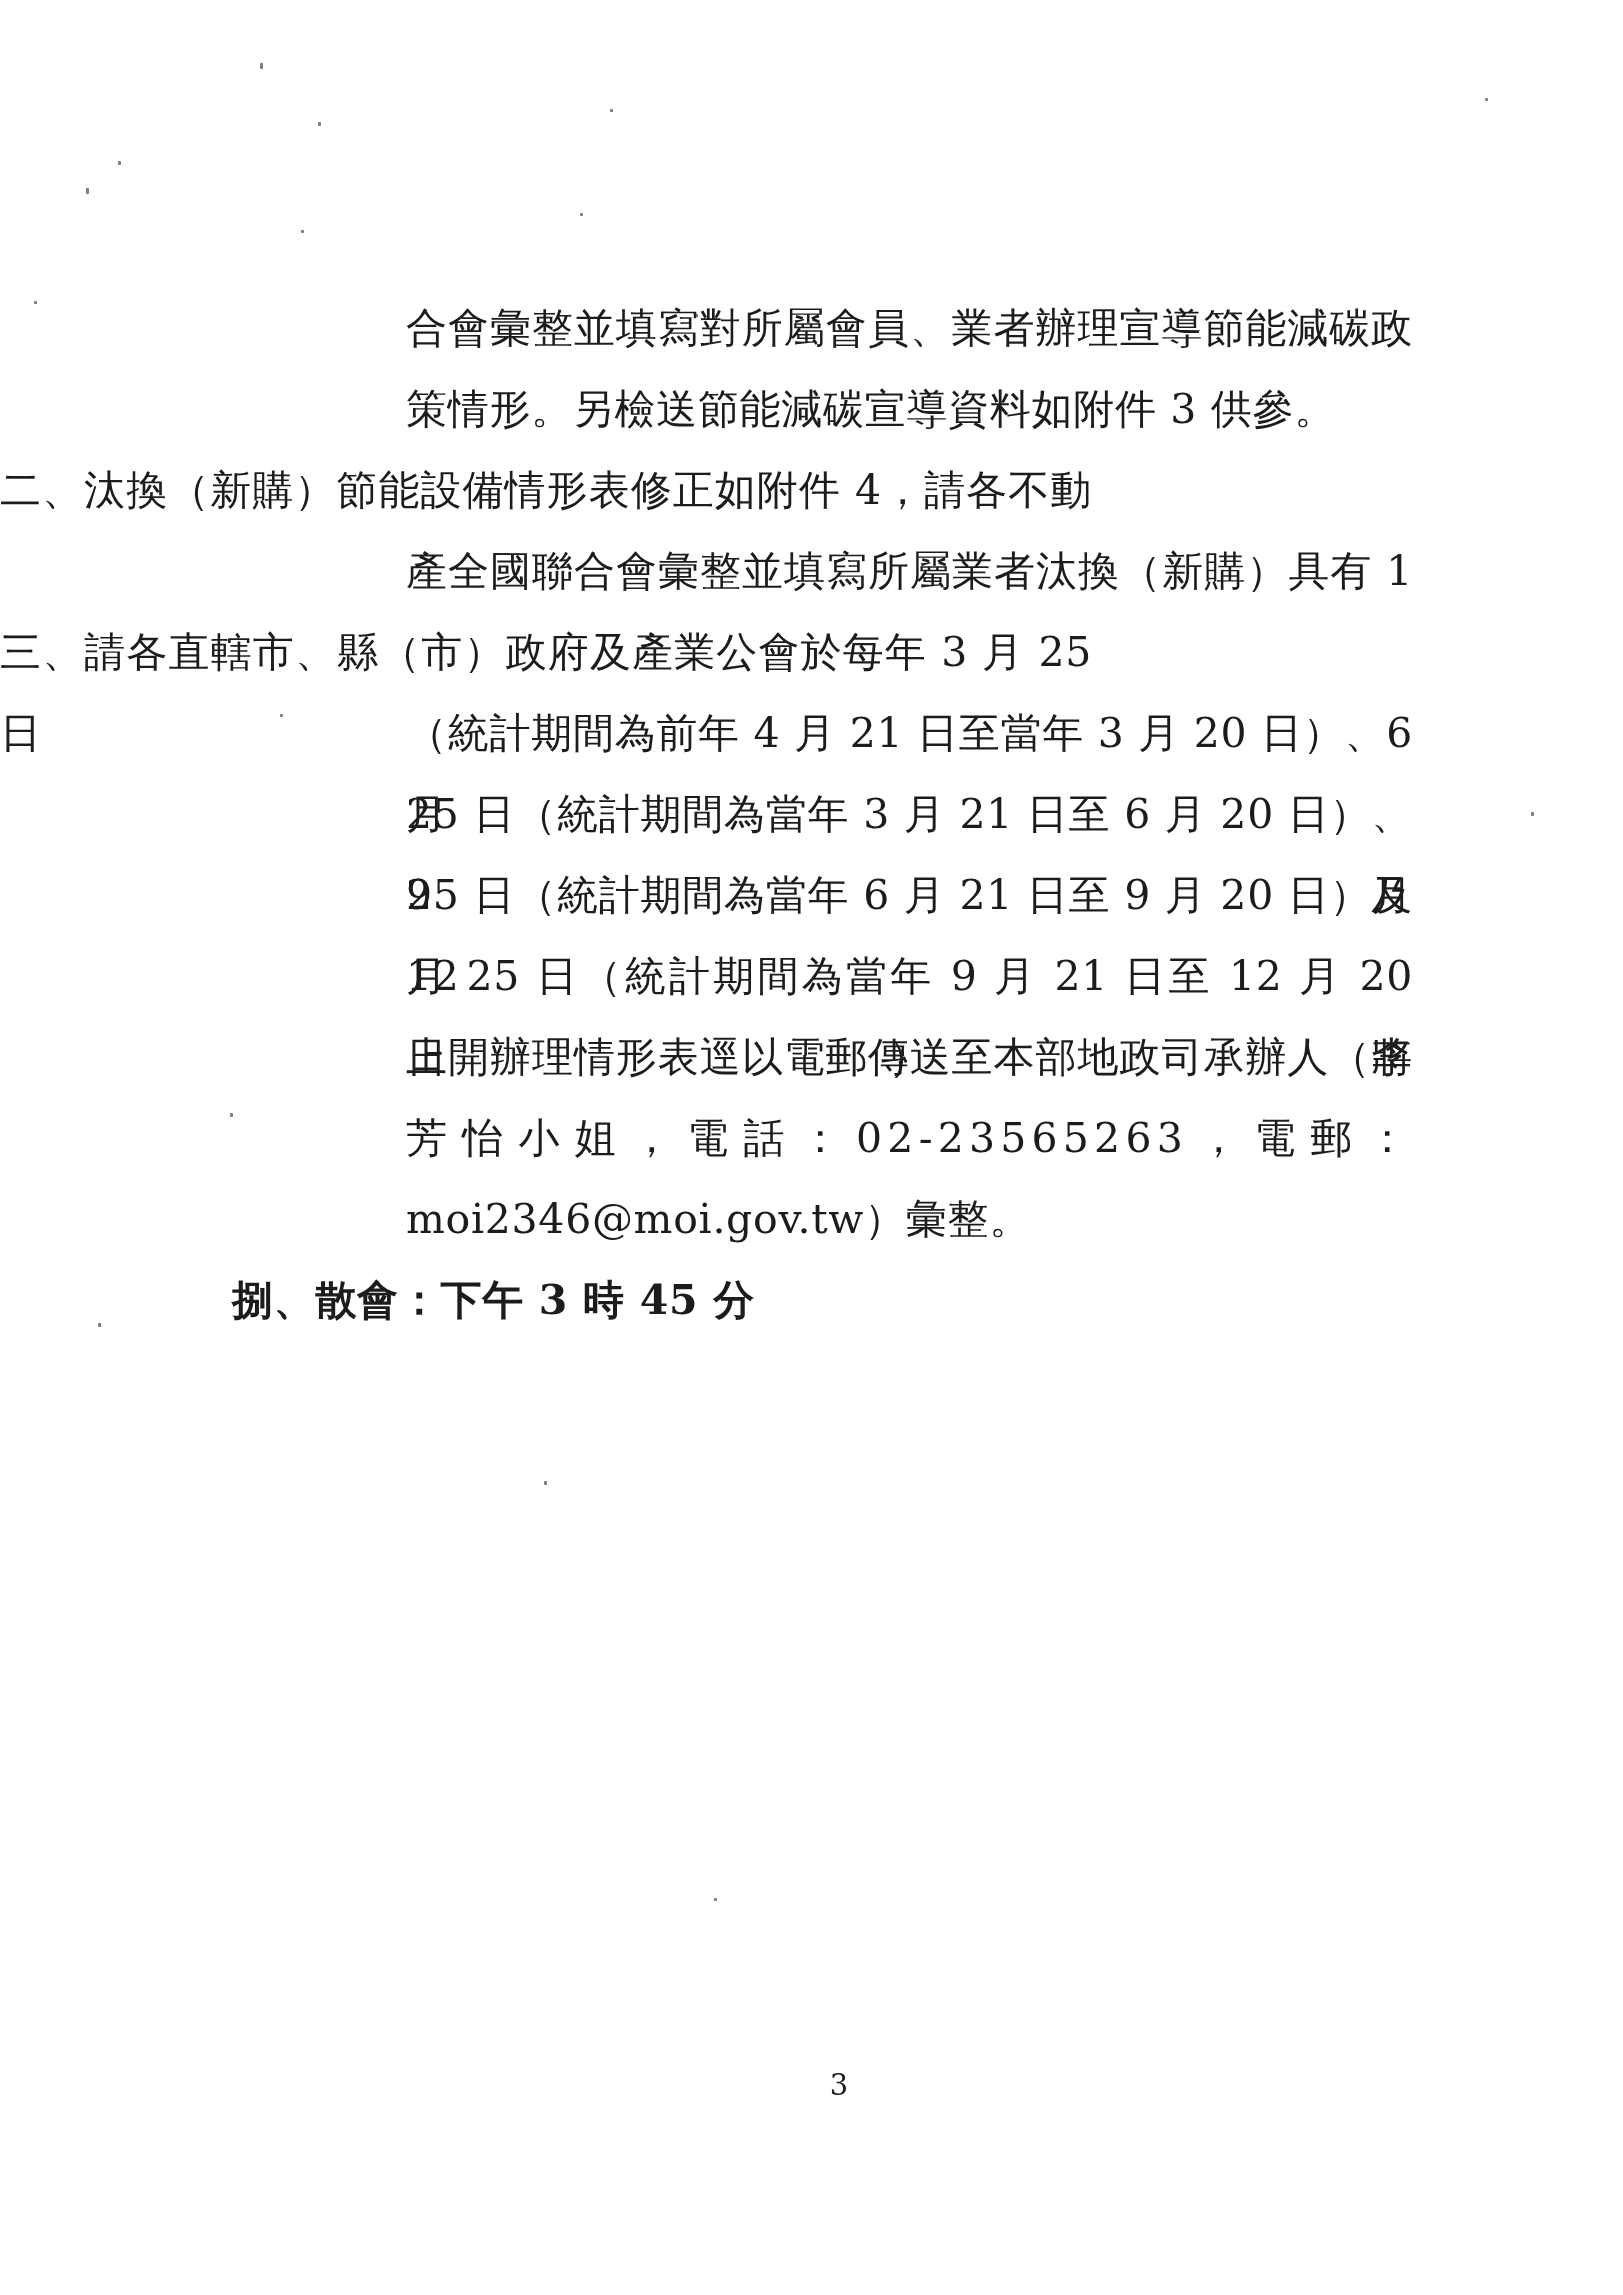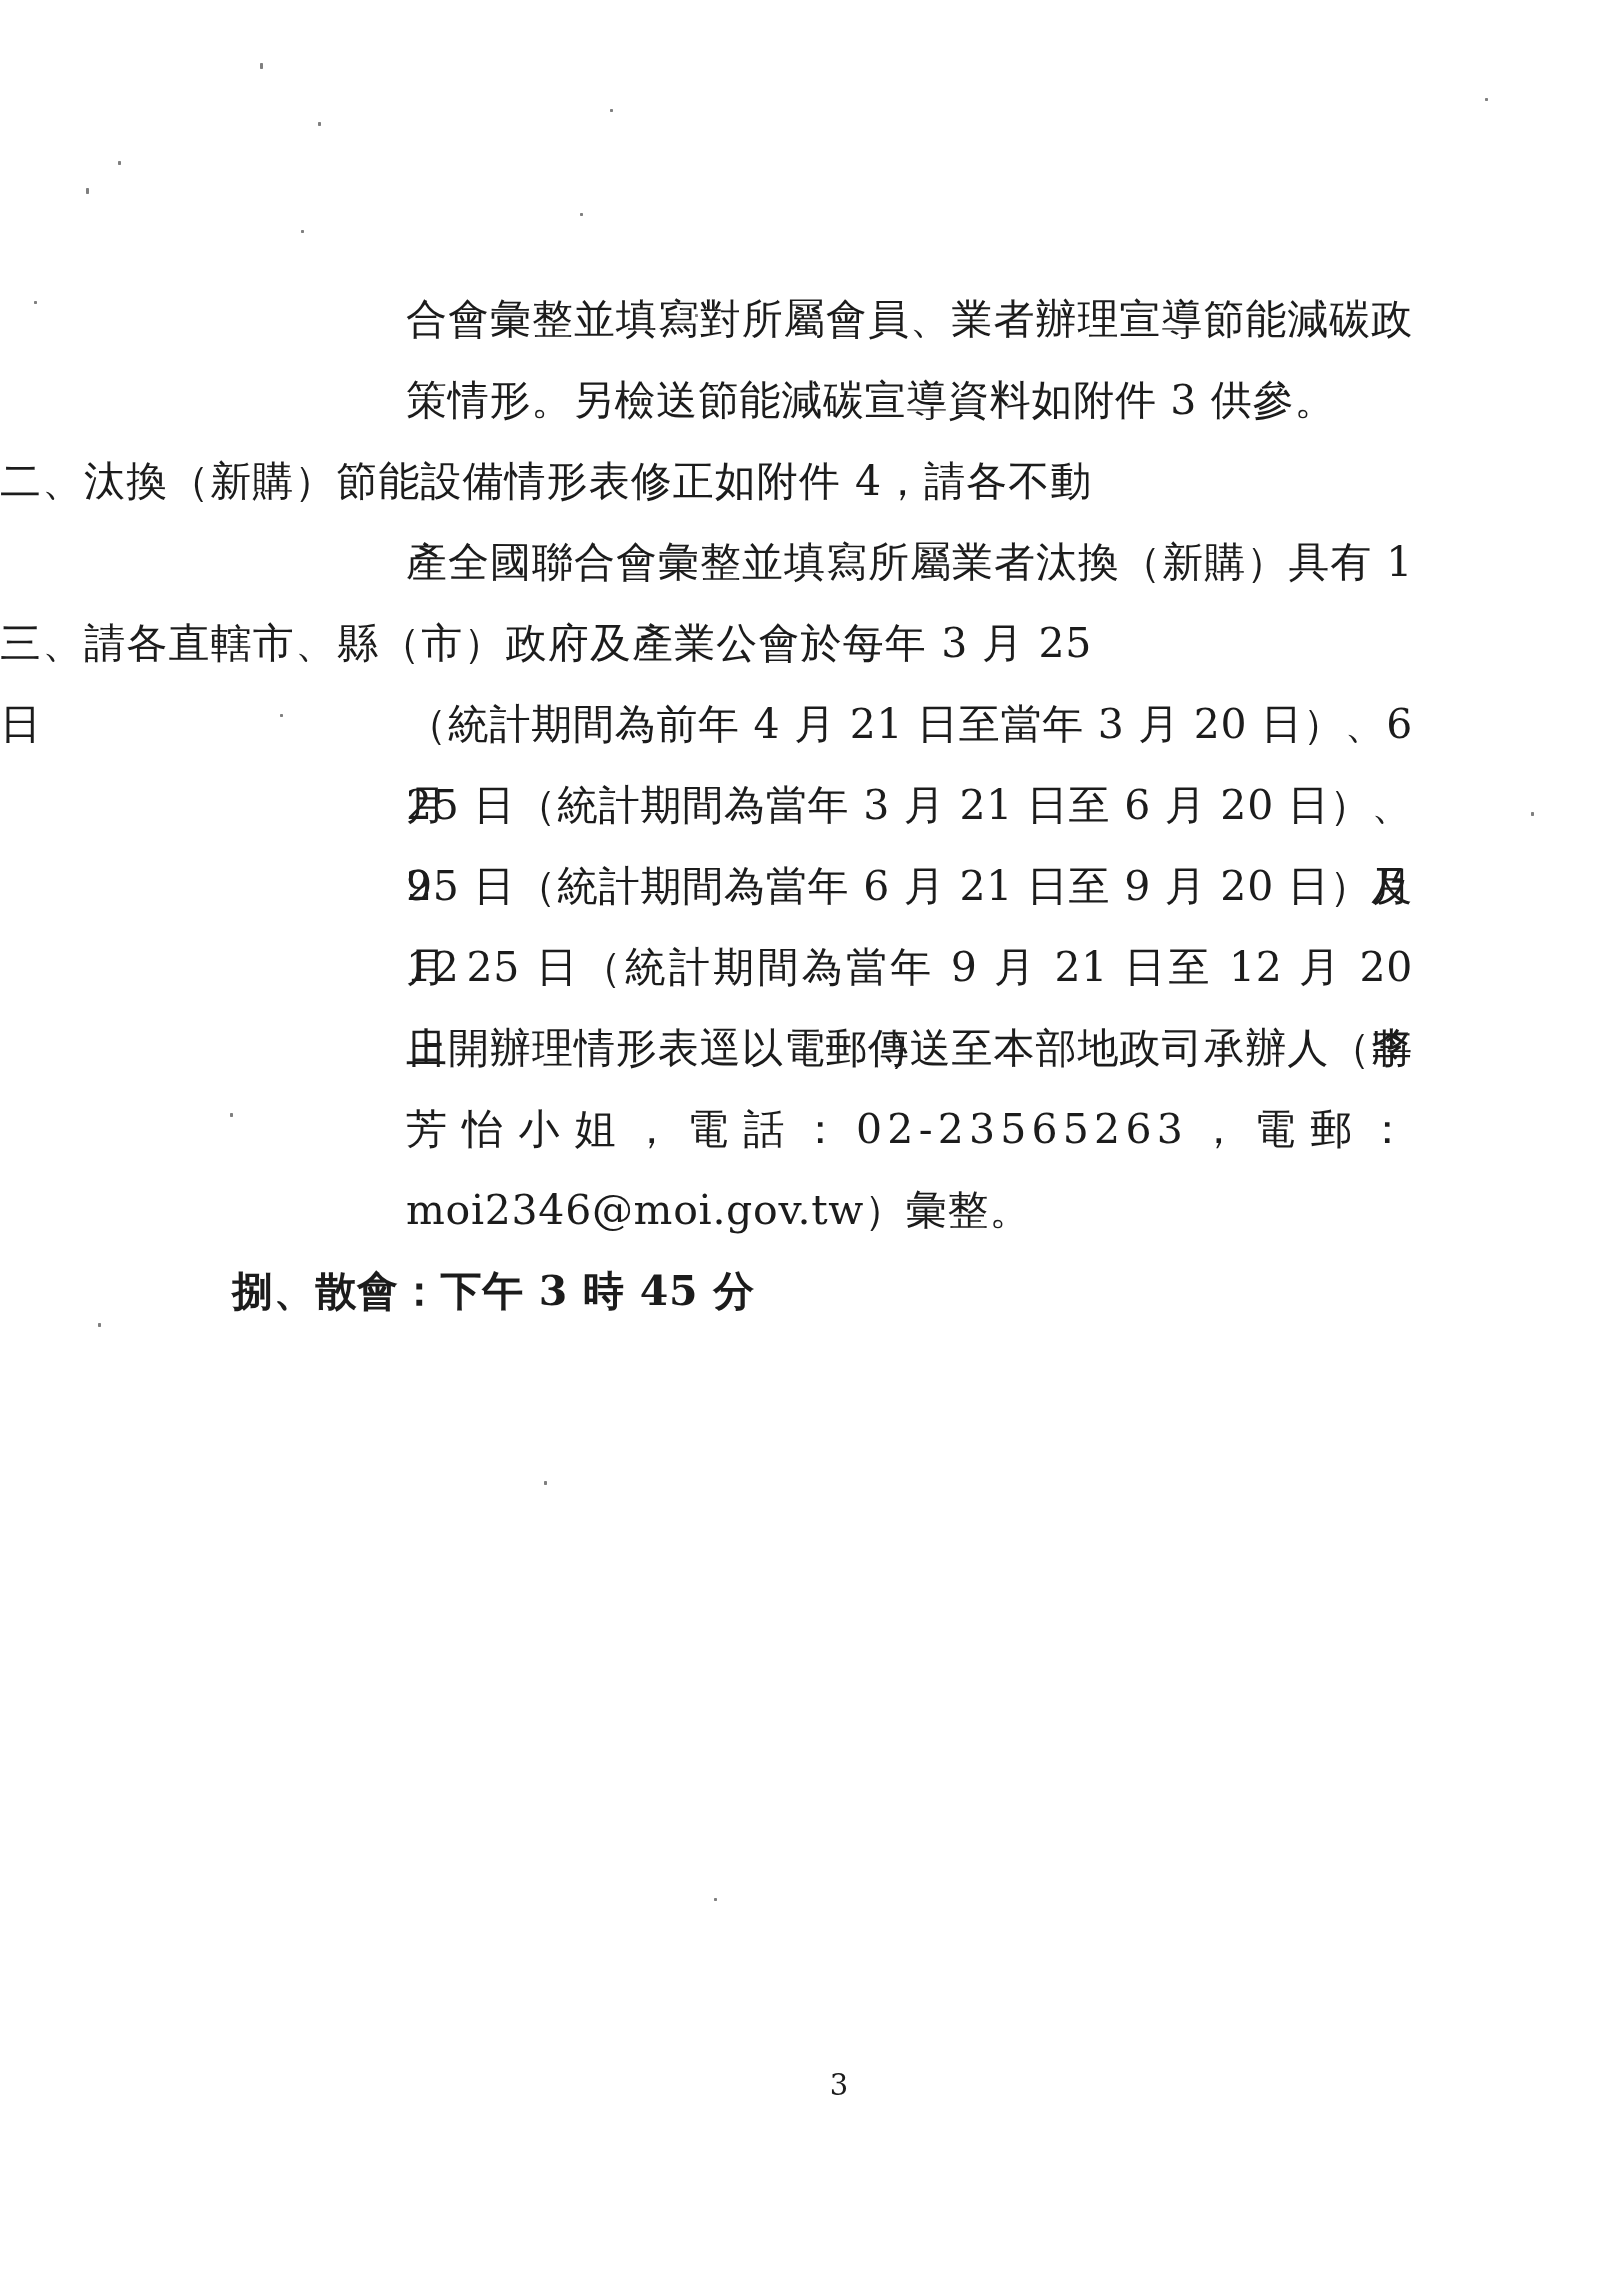--- a/index.html
+++ b/index.html
@@ -8,21 +8,21 @@
     width: 1624px;
     height: 2295px;
     margin: 0 auto;
     background: #ffffff;
     font-family: "DejaVu Serif", "Liberation Serif", serif;
     color: #1c1c1c;
     overflow: hidden;
   }
   .textblock {
     position: absolute;
-    top: 279px;
+    top: 288px;
     left: 0;
     width: 1544px;
   }
   .line {
     height: 81px;
     line-height: 81px;
     font-size: 41px;
     letter-spacing: 0.7px;
     color: #1c1c1c;
     white-space: pre-wrap;

